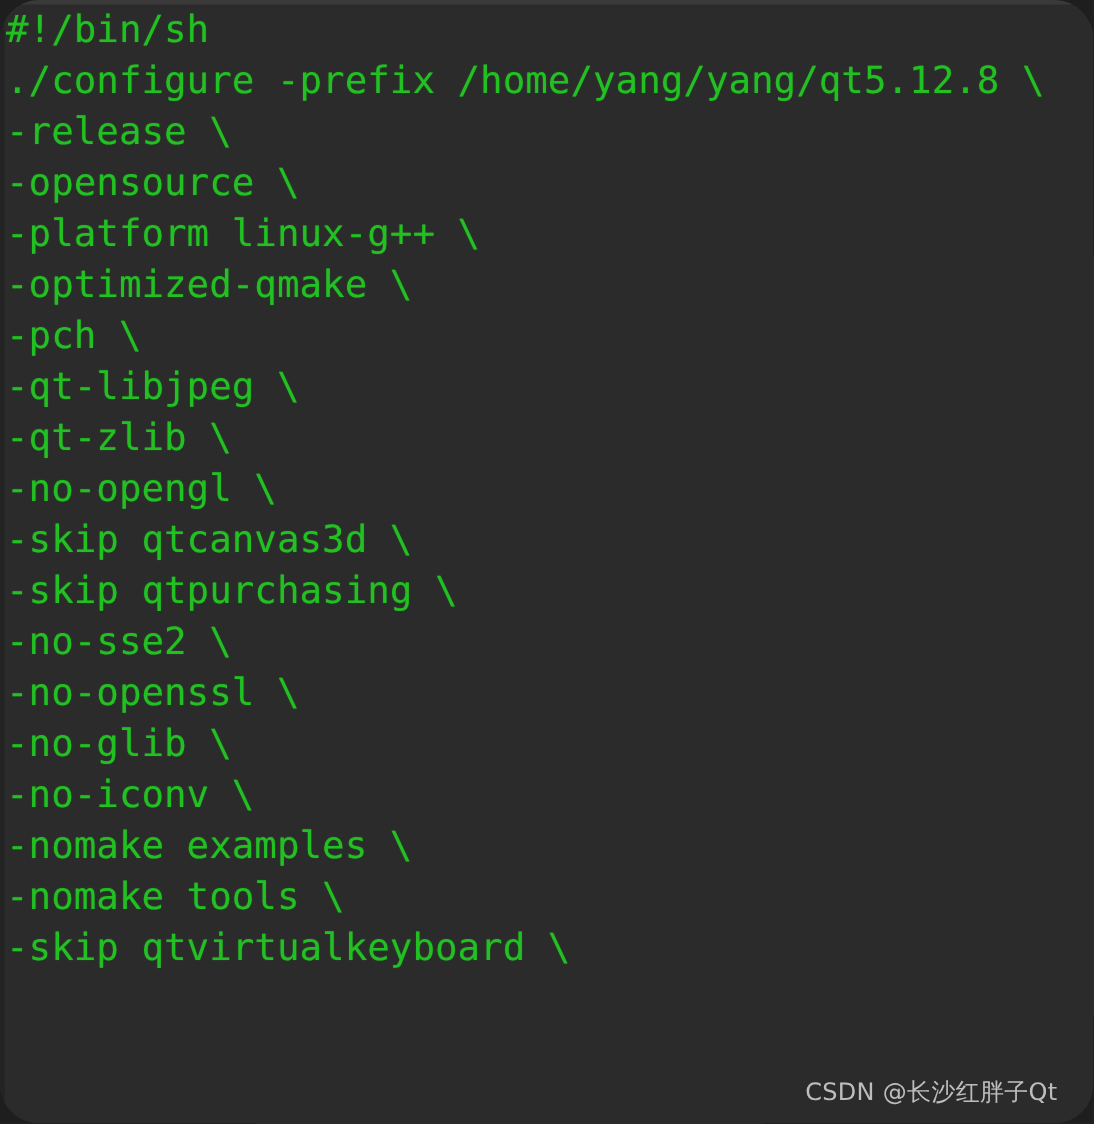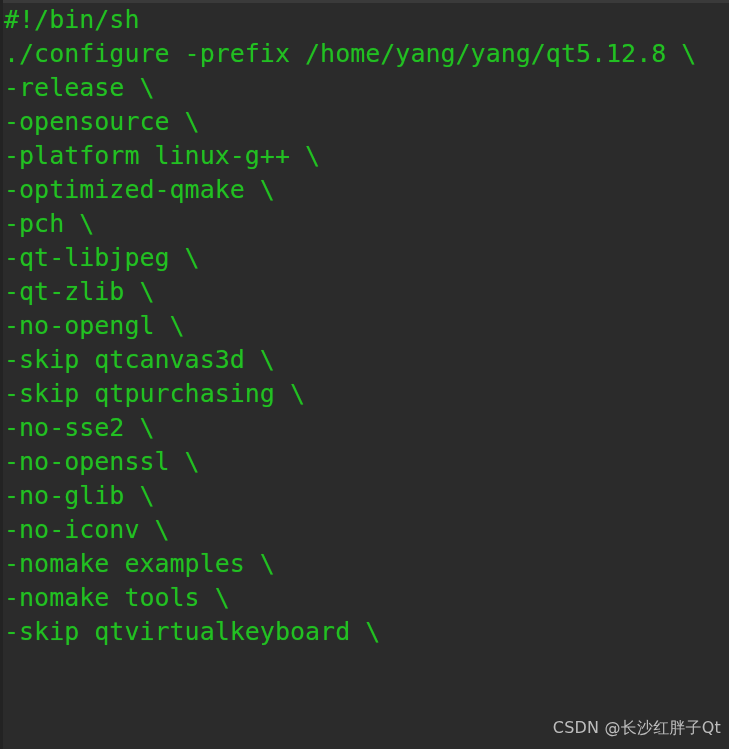--- a/index.html
+++ b/index.html
@@ -13,20 +13,21 @@
   }
 
   
   #screen {
     position: relative;
     width: 729px;
     height: 749px;
     overflow: hidden;
     background: #2b2b2b;
     box-sizing: border-box;
+    border-radius: 26px;
   }
 
   
   #top-chrome {
     position: absolute;
     top: 0;
     left: 0;
     width: 729px;
     height: 3px;
     background: #3a3a3a;
@@ -64,21 +65,21 @@
     letter-spacing: 0px;
     color: #22c022;
     white-space: pre;
     padding-left: 1px;
     text-shadow: 0 0 1px rgba(34,192,34,0.45);
   }
 
   
   #watermark {
     position: absolute;
-    right: 8px;
+    right: 24px;
     bottom: 11px;
     font-family: "DejaVu Sans", sans-serif;
     font-size: 16px;
     line-height: 20px;
     color: #d2d2d2;
     opacity: 0.88;
     white-space: nowrap;
     z-index: 4;
     letter-spacing: 0.2px;
   }

